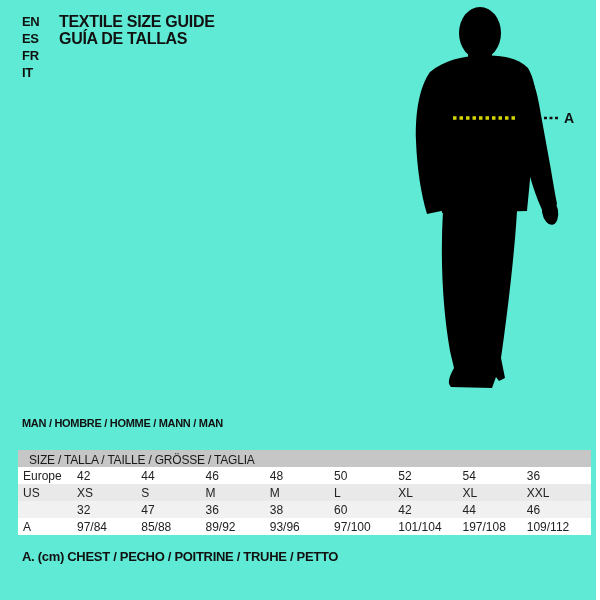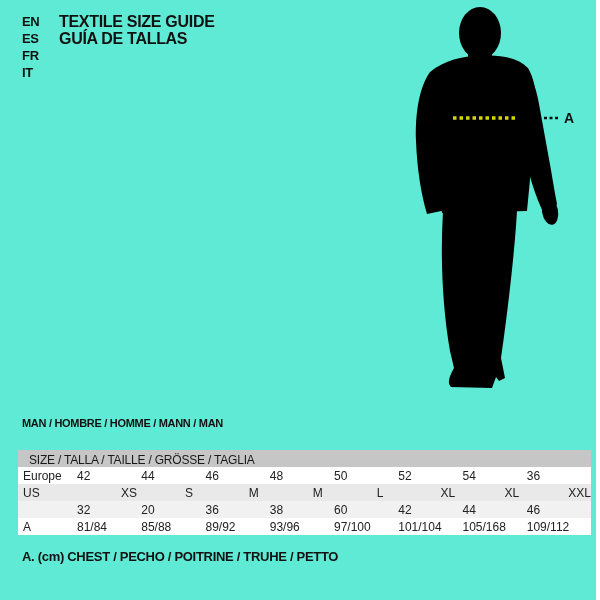--- a/index.html
+++ b/index.html
@@ -91,52 +91,52 @@
       <span class="t-cell">42</span>
       <span class="t-cell">44</span>
       <span class="t-cell">46</span>
       <span class="t-cell">48</span>
       <span class="t-cell">50</span>
       <span class="t-cell">52</span>
       <span class="t-cell">54</span>
       <span class="t-cell">36</span>
     </div>
 
-    <div class="t-row" style="background: rgb(233, 233, 233); gap: 44px;">
+    <div class="t-row" style="background: rgb(233, 233, 233);">
       <span class="t-label">US</span>
       <span class="t-cell">XS</span>
       <span class="t-cell">S</span>
       <span class="t-cell">M</span>
       <span class="t-cell">M</span>
       <span class="t-cell">L</span>
       <span class="t-cell">XL</span>
       <span class="t-cell">XL</span>
       <span class="t-cell">XXL</span>
     </div>
 
     <div class="t-row" style="background: rgb(241, 241, 241);">
       <span class="t-label"></span>
       <span class="t-cell">32</span>
-      <span class="t-cell">20</span>
+      <span class="t-cell">47</span>
       <span class="t-cell">36</span>
       <span class="t-cell">38</span>
       <span class="t-cell">60</span>
       <span class="t-cell">42</span>
       <span class="t-cell">44</span>
       <span class="t-cell">46</span>
     </div>
 
     <div class="t-row" style="background: rgb(255, 255, 255);">
       <span class="t-label">A</span>
-      <span class="t-cell">81/84</span>
+      <span class="t-cell">97/84</span>
       <span class="t-cell">85/88</span>
       <span class="t-cell">89/92</span>
       <span class="t-cell">93/96</span>
       <span class="t-cell">97/100</span>
       <span class="t-cell">101/104</span>
-      <span class="t-cell">105/168</span>
+      <span class="t-cell">197/108</span>
       <span class="t-cell">109/112</span>
     </div>
   </div>
 
   <div class="footnote">A. (cm) CHEST / PECHO / POITRINE / TRUHE / PETTO</div>
 
 </div>
 
 </body></html>

